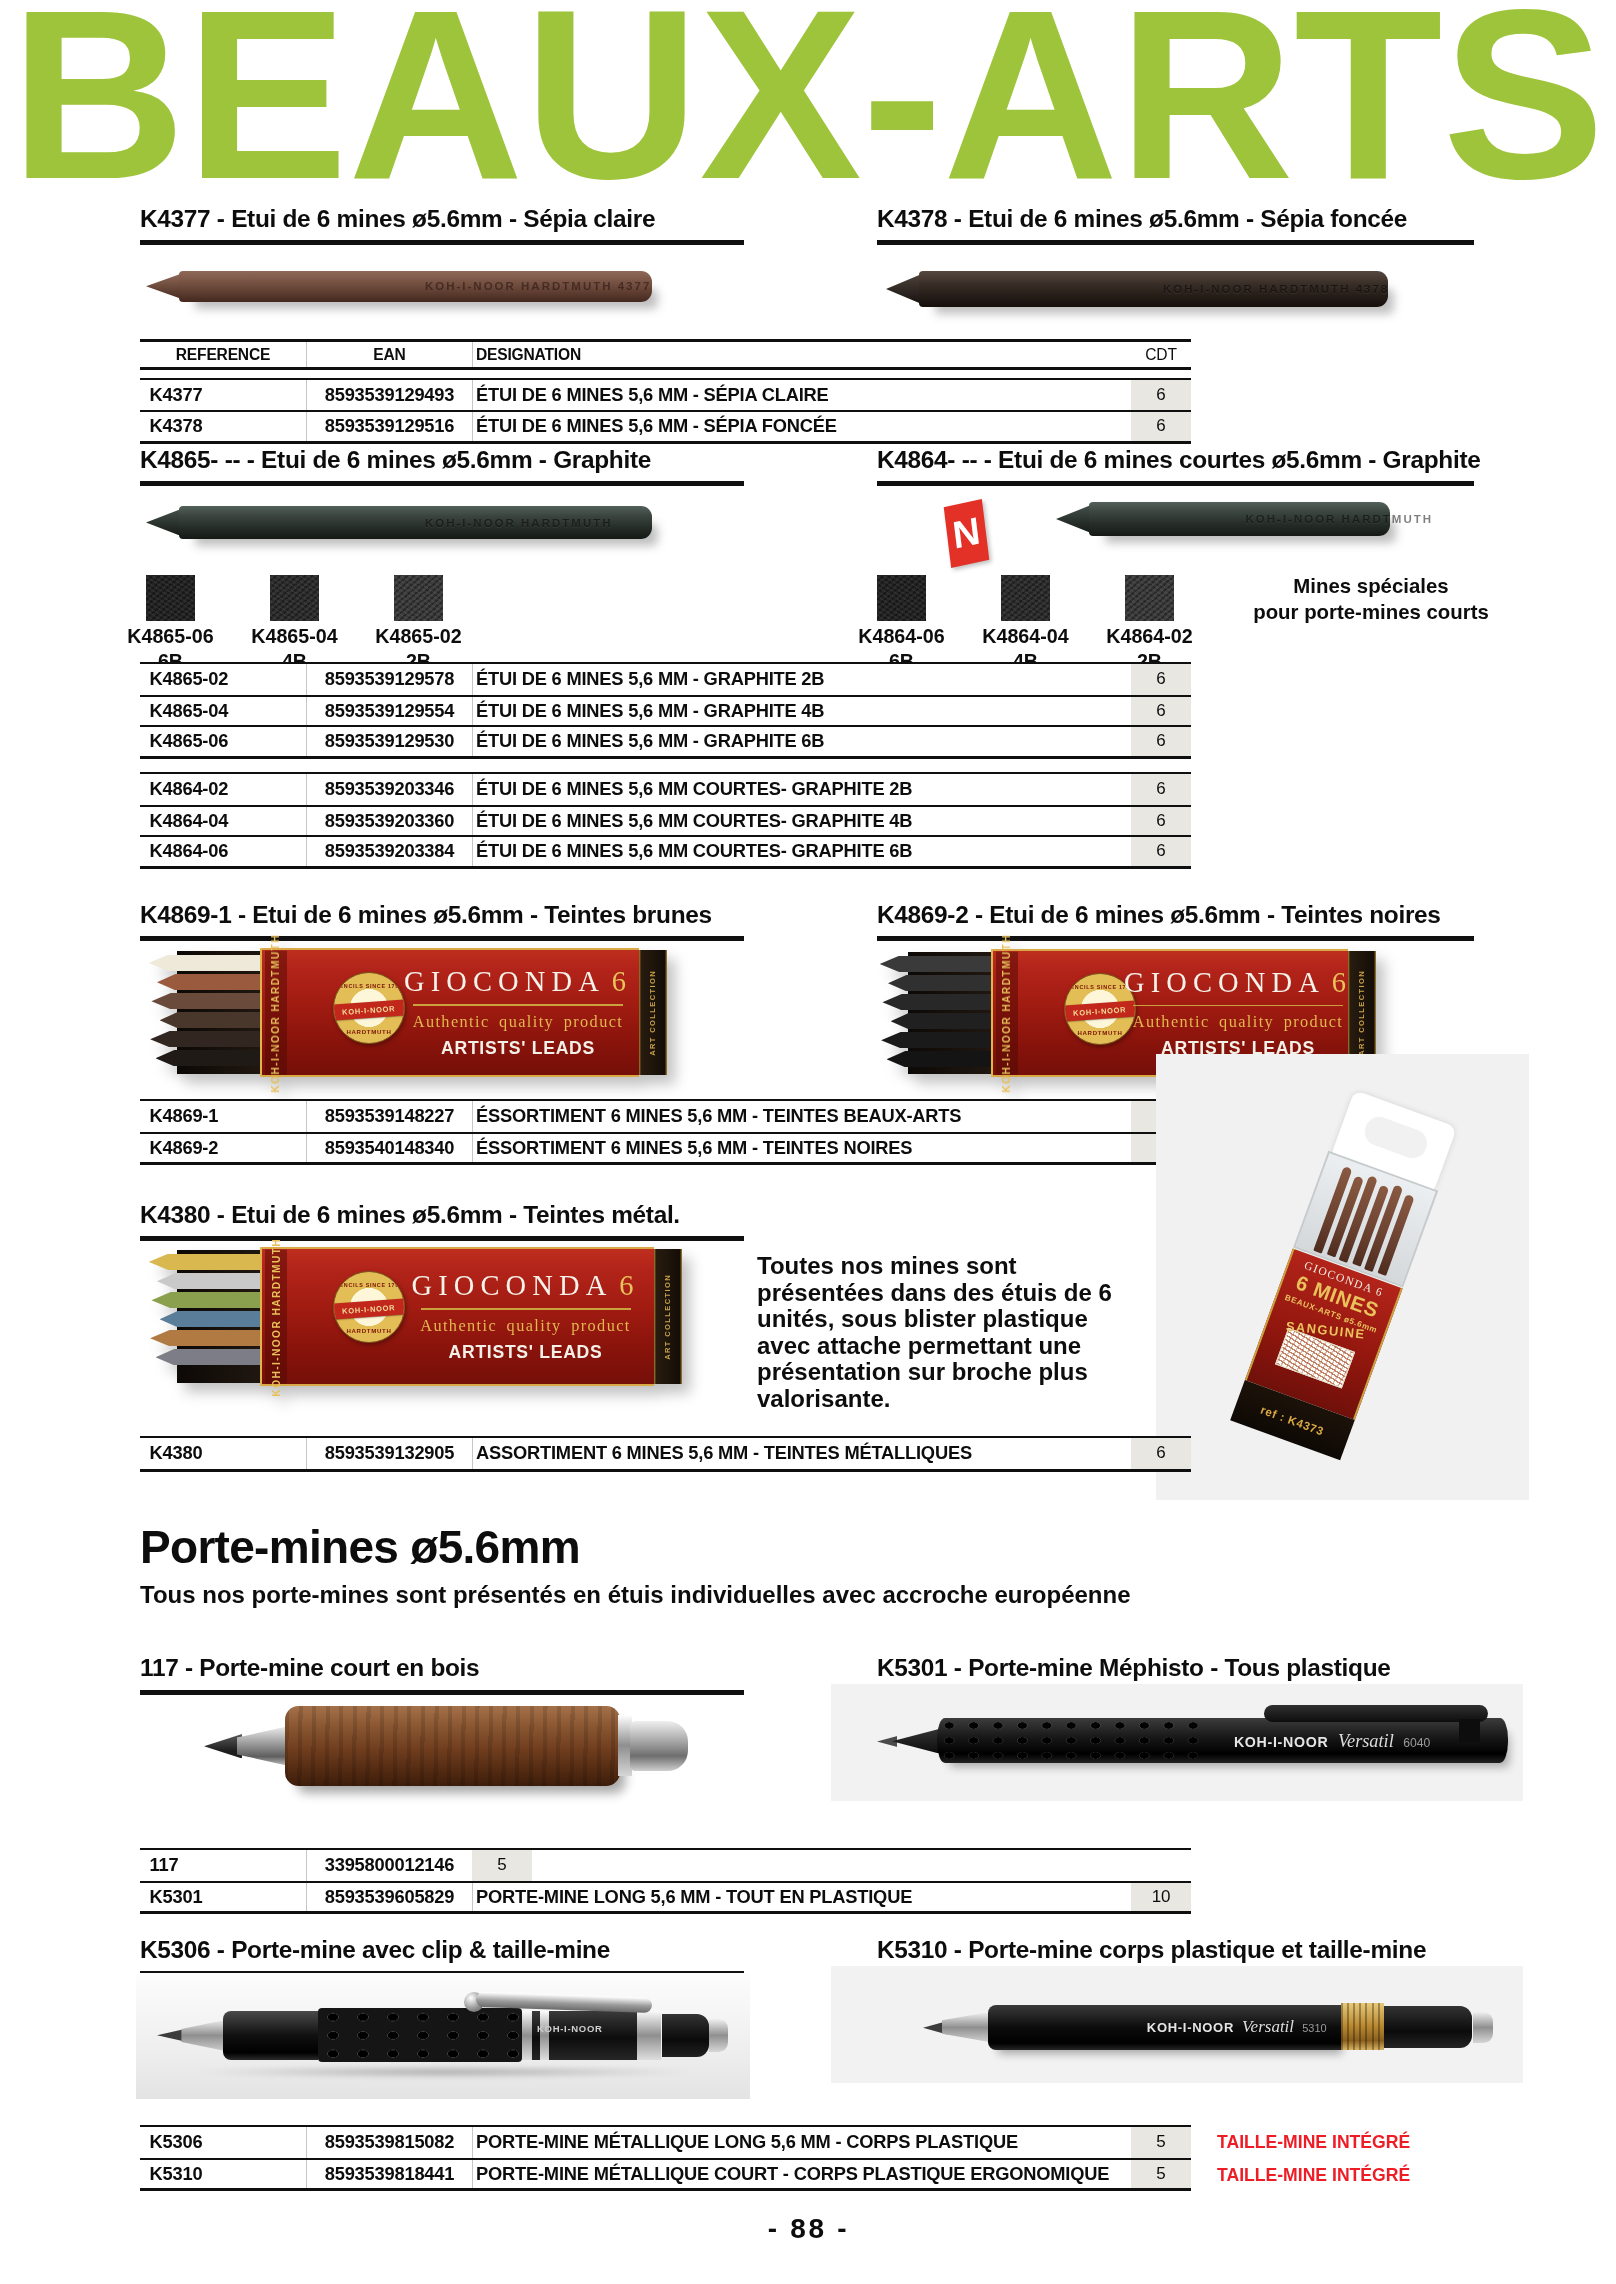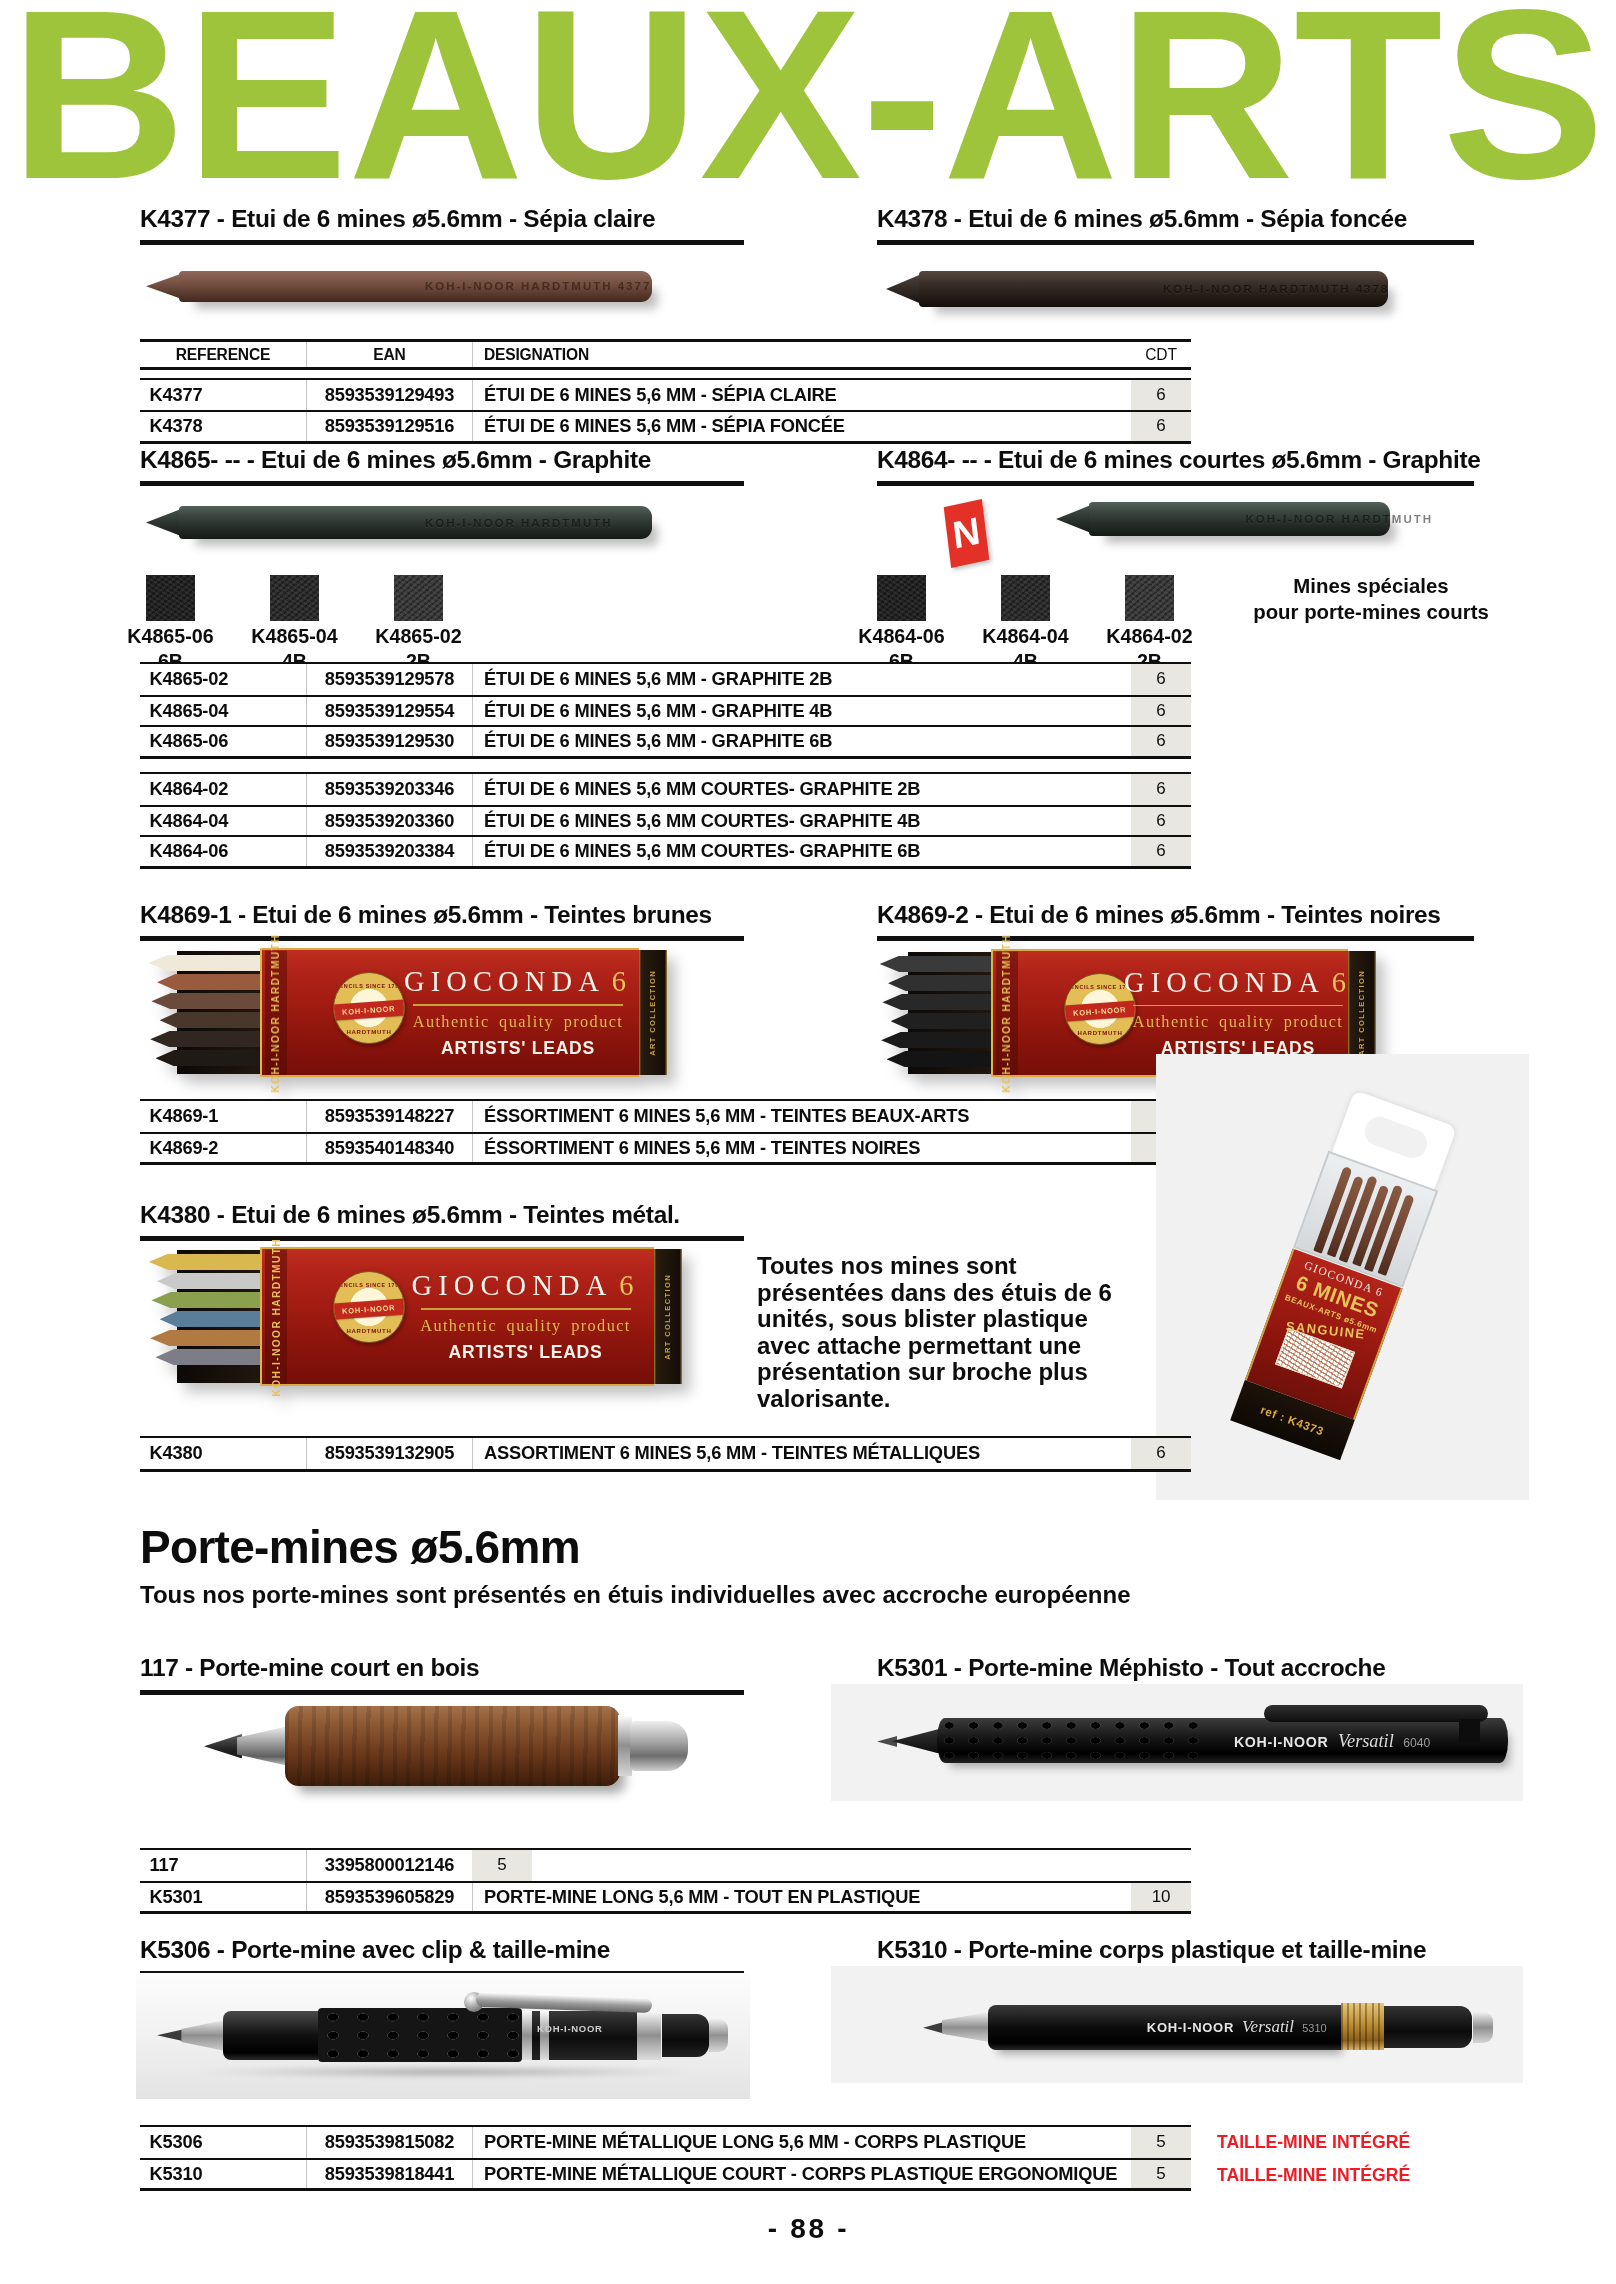--- a/index.html
+++ b/index.html
@@ -20,21 +20,21 @@
 
   
   .cat-table { position:absolute; width:1051px; }
   .thead { display:flex; height:31px; border-top:3.4px solid #0f0f0f; border-bottom:3.4px solid #0f0f0f; margin-bottom:7.5px; }
   .tgroup { border-top:2.7px solid #0f0f0f; border-bottom:3.4px solid #0f0f0f; }
   .trow { display:flex; height:30.5px; background:#fff; }
   .trow + .trow { border-top:2px solid #0f0f0f; }
   .c { display:flex; align-items:center; font-size:18.3px; font-weight:700; letter-spacing:-0.2px; overflow:hidden; white-space:nowrap; }
   .c-ref { width:166px; padding-left:9.5px; }
   .c-ean { width:166px; justify-content:center; border-left:1.4px solid #c6c6c6; }
-  .c-des { width:659px; padding-left:11px; border-left:1.4px solid #c6c6c6; }
+  .c-des { width:659px; padding-left:3px; border-left:1.4px solid #c6c6c6; }
   .c-cdt { width:60px; justify-content:center; background:#e9e7e1; font-weight:400; font-size:17px; }
   .thead .c { font-size:15.6px; }
   .thead .c-ref { justify-content:center; padding-left:0; }
   .thead .c-cdt { background:transparent; }
   .red-note { position:absolute; display:flex; align-items:center; font-size:17.6px; font-weight:700; color:#ee1c25; white-space:nowrap; }
 
   
   .lead { position:absolute; }
   .lead-tip { position:absolute; left:0; top:9%; bottom:9%; width:35px; clip-path:polygon(0 50%,100% 0,100% 100%); }
   .lead-body { position:absolute; left:33px; right:0; top:0; bottom:0; border-radius:4.1px 11px 11px 4.1px;
@@ -506,21 +506,21 @@
         <div class="c c-cdt">6</div>
       </div>
     </div>
   </div>
 
   <div class="big-title" style="left:140px;top:1520px">Porte-mines ø5.6mm</div>
   <div class="sub-title" style="left:140px;top:1581px">Tous nos porte-mines sont présentés en étuis individuelles avec accroche européenne</div>
 
   <div class="sec-title" style="left:140px;top:1654px">117 - Porte-mine court en bois</div>
   <div class="rule" style="left:140px;top:1690px;width:604px"></div>
-  <div class="sec-title" style="left:877px;top:1654px">K5301 - Porte-mine Méphisto - Tout accroche</div>
+  <div class="sec-title" style="left:877px;top:1654px">K5301 - Porte-mine Méphisto - Tous plastique</div>
   <div class="rule" style="left:877px;top:1690px;width:597px"></div>
 
   <div class="wood-pencil" style="left:204px;top:1695px;width:495px;height:102px">
     <div class="wp-point"></div>
     <div class="wp-collet"></div>
     <div class="wp-barrel"></div>
     <div class="wp-ring"></div>
     <div class="wp-cap"></div>
   </div>
 

